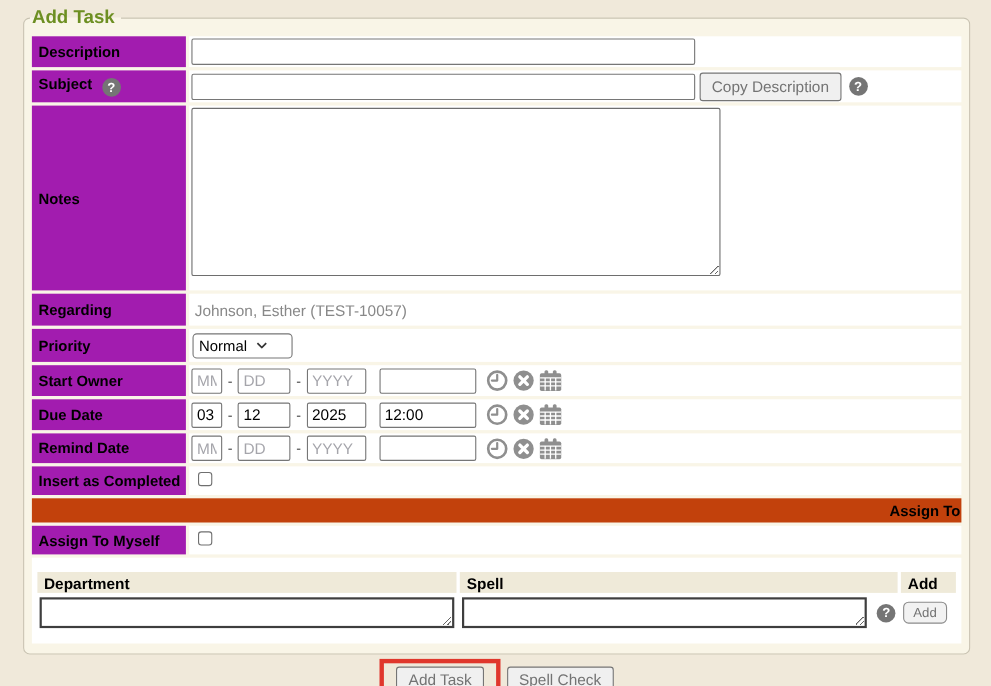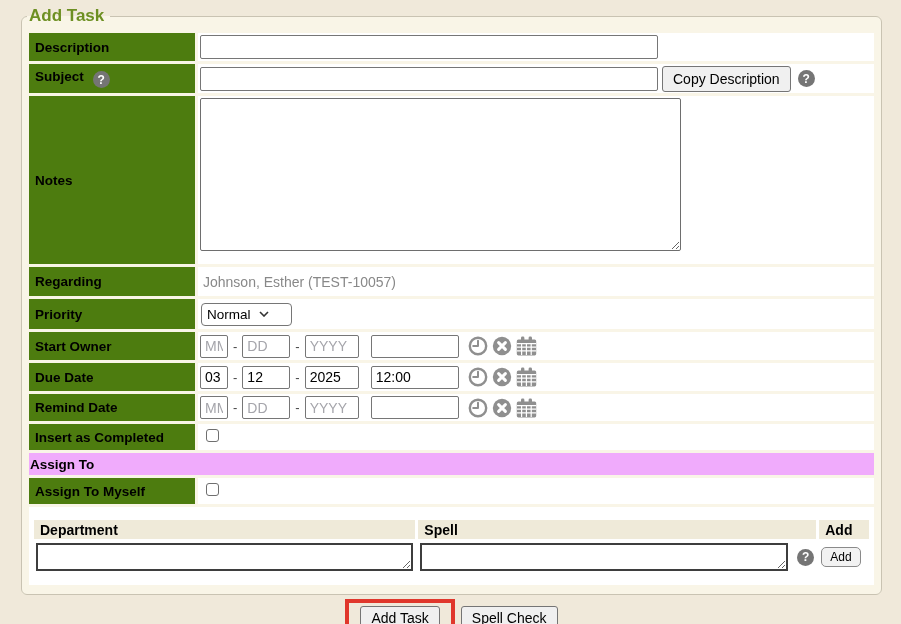--- a/index.html
+++ b/index.html
@@ -20,22 +20,22 @@
     background:#f9f5e7;
     padding:4px 4px 6px 4px;
   }
   legend.title {
     color:#6d8f22; font-weight:bold; font-size:17px;
     padding:0 6px 0 2px; margin-left:1px;
   }
 
   table.form { width:100%; border-collapse:separate; border-spacing:3px; }
   td.lbl {
-    background:#4d7c0f; font-weight:bold; font-size:13.5px;
-    padding:0 4px 0 6px; width:166px; vertical-align:middle;
+    background:#a21caf; font-weight:bold; font-size:13.5px;
+    padding:0 4px 0 6px; width:140px; vertical-align:middle;
   }
   td.val { background:#ffffff; padding:1px 2px; vertical-align:middle; }
   .flexrow { display:flex; align-items:center; }
 
   input.txt {
     height:24px; border:1px solid #767676; border-radius:2px;
     font-family:"Liberation Sans", sans-serif; font-size:14px;
     padding:0 4px; background:#fff; outline:none;
   }
   input.wide { width:458px; }
@@ -74,25 +74,25 @@
     display:inline-flex; align-items:center; justify-content:center;
     width:17px; height:17px; border-radius:50%;
     background:#757575; color:#fff; font-weight:bold; font-size:12px;
     cursor:pointer; flex:0 0 auto; user-select:none;
   }
   .lbl .help { margin-left:9px; vertical-align:-3px; }
 
   .btn {
     font-family:"Liberation Sans", sans-serif; font-size:14px;
     background:#f0f0f0; border:1px solid #757575; border-radius:3px;
-    padding:3px 10px; color:#000000; cursor:pointer;
+    padding:3px 10px; color:#737373; cursor:pointer;
   }
 
   td.assignhdr {
-    background:#f0abfc; text-align:left; font-weight:bold;
+    background:#c2410c; text-align:right; font-weight:bold;
     font-size:13.5px; height:22px;
   }
 
   td.innerwrap { background:#fff; padding:10px 2px; }
   table.inner { width:100%; border-collapse:separate; border-spacing:3px; }
   td.ihdr { background:#efead9; font-weight:bold; font-size:14px;
     height:19px; padding:1px 2px 1px 6px; }
   td.icell { padding:1px 2px; vertical-align:middle; }
   textarea.assign {
     width:100%; height:28px; display:block;

